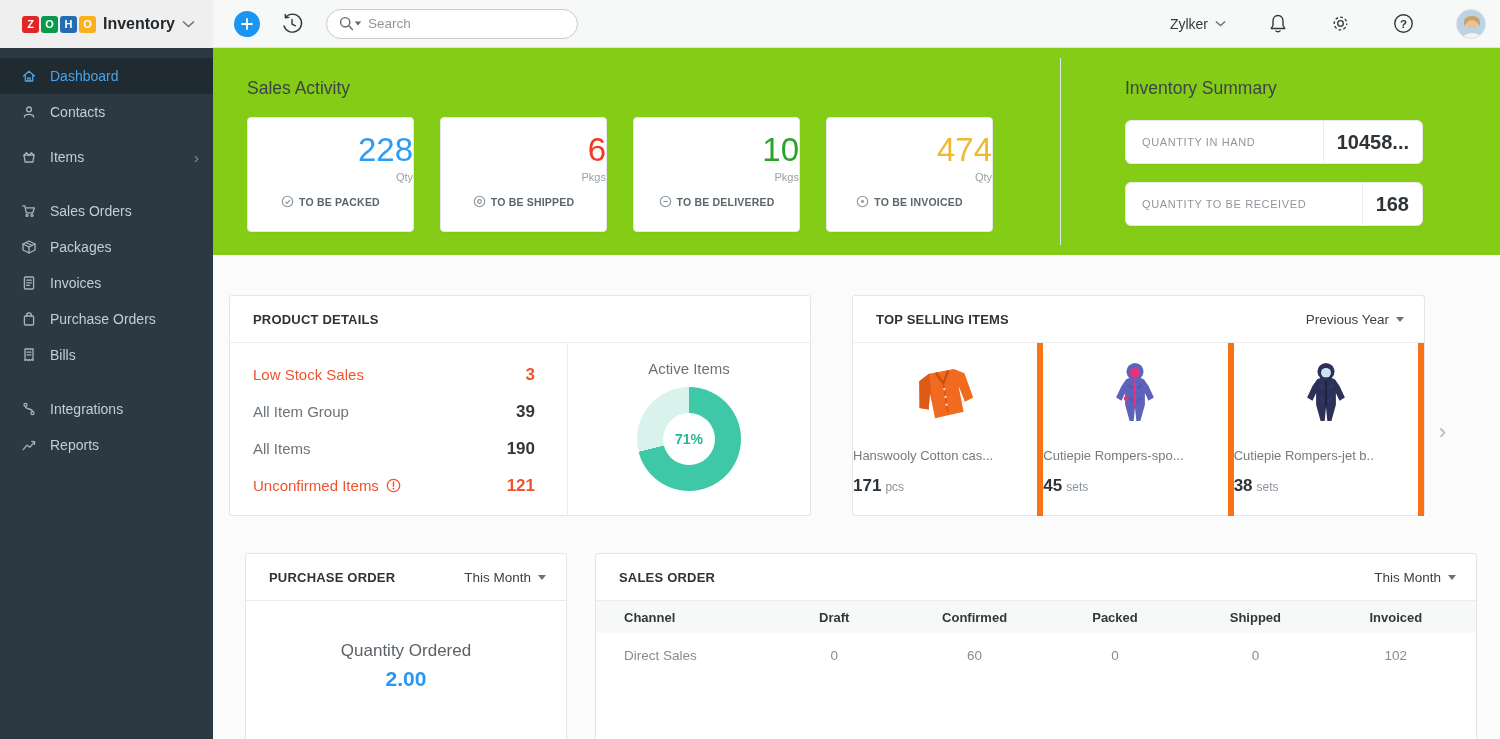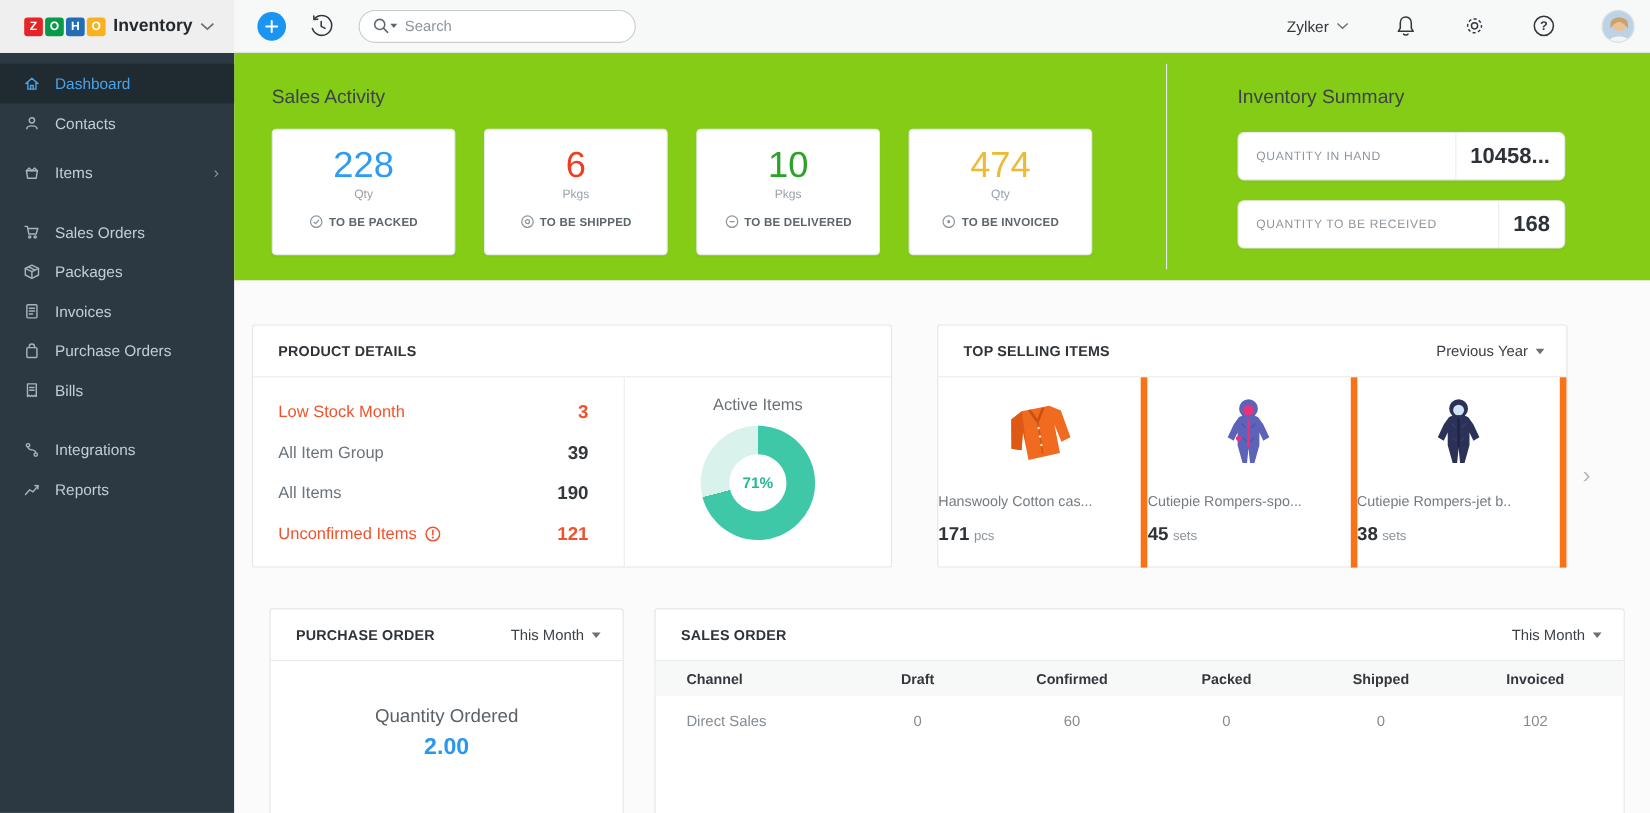--- a/index.html
+++ b/index.html
@@ -47,21 +47,21 @@
   .gap-s { margin-top:9px; } .gap-l { margin-top:18px; }
   .side-list { padding-top:10px; }
 
   
   .hero { position:absolute; top:48px; left:213px; width:1287px; height:207px; background:#84cc16; }
   .hero h2 { position:absolute; font-size:17.5px; font-weight:400; color:#3d4348; }
   .hero-title-left { left:34px; top:30px; }
   .hero-divider { position:absolute; left:847px; top:10px; height:187px; width:1px; background:#e1e8ef; }
   .sa-cards { position:absolute; left:34px; top:69px; display:flex; gap:26px; }
   .sa-card { width:167px; height:115px; background:#fff; border:1px solid #e4e9ed; border-radius:4px;
-    box-shadow:0 1px 2px rgba(0,0,0,.03); text-align:center; cursor:pointer; }
+    box-shadow:0 1px 2px rgba(0,0,0,.03); text-align:right; cursor:pointer; }
   .sa-value { margin-top:12px; font-size:33px; font-weight:300; line-height:40px; }
   .sa-unit { font-size:11px; color:#99a2a8; margin-top:1px; }
   .sa-label { margin-top:12px; display:flex; align-items:center; justify-content:center; gap:5px;
     font-size:10.5px; font-weight:700; color:#5b656c; letter-spacing:.2px; }
   .sa-label svg { stroke:#8a949b; fill:none; stroke-width:1.2; }
   .hero-title-right { left:912px; top:30px; }
   .inv-row { position:absolute; left:912px; width:298px; height:44px; background:#fff; border:1px solid #e7e9eb;
     border-radius:6px; box-shadow:0 1px 2px rgba(0,0,0,.03); display:flex; align-items:center; cursor:pointer; }
   .inv-row-1 { top:72px; } .inv-row-2 { top:134px; }
   .inv-label { flex:1; padding-left:16px; font-size:11px; letter-spacing:.6px; color:#8f979e; }
@@ -336,21 +336,21 @@
 
   <section class="dash-body">
 
     <div class="card pd-card">
       <div class="card-head">
         <span class="card-title">PRODUCT DETAILS</span>
       </div>
       <div class="pd-body">
         <div class="pd-left">
           <div class="pd-row alert">
-            <span class="pd-label linklike">Low Stock Month</span>
+            <span class="pd-label linklike">Low Stock Sales</span>
             <span class="pd-value">3</span>
           </div>
           <div class="pd-row">
             <span class="pd-label">All Item Group</span>
             <span class="pd-value">39</span>
           </div>
           <div class="pd-row">
             <span class="pd-label">All Items</span>
             <span class="pd-value">190</span>
           </div>

